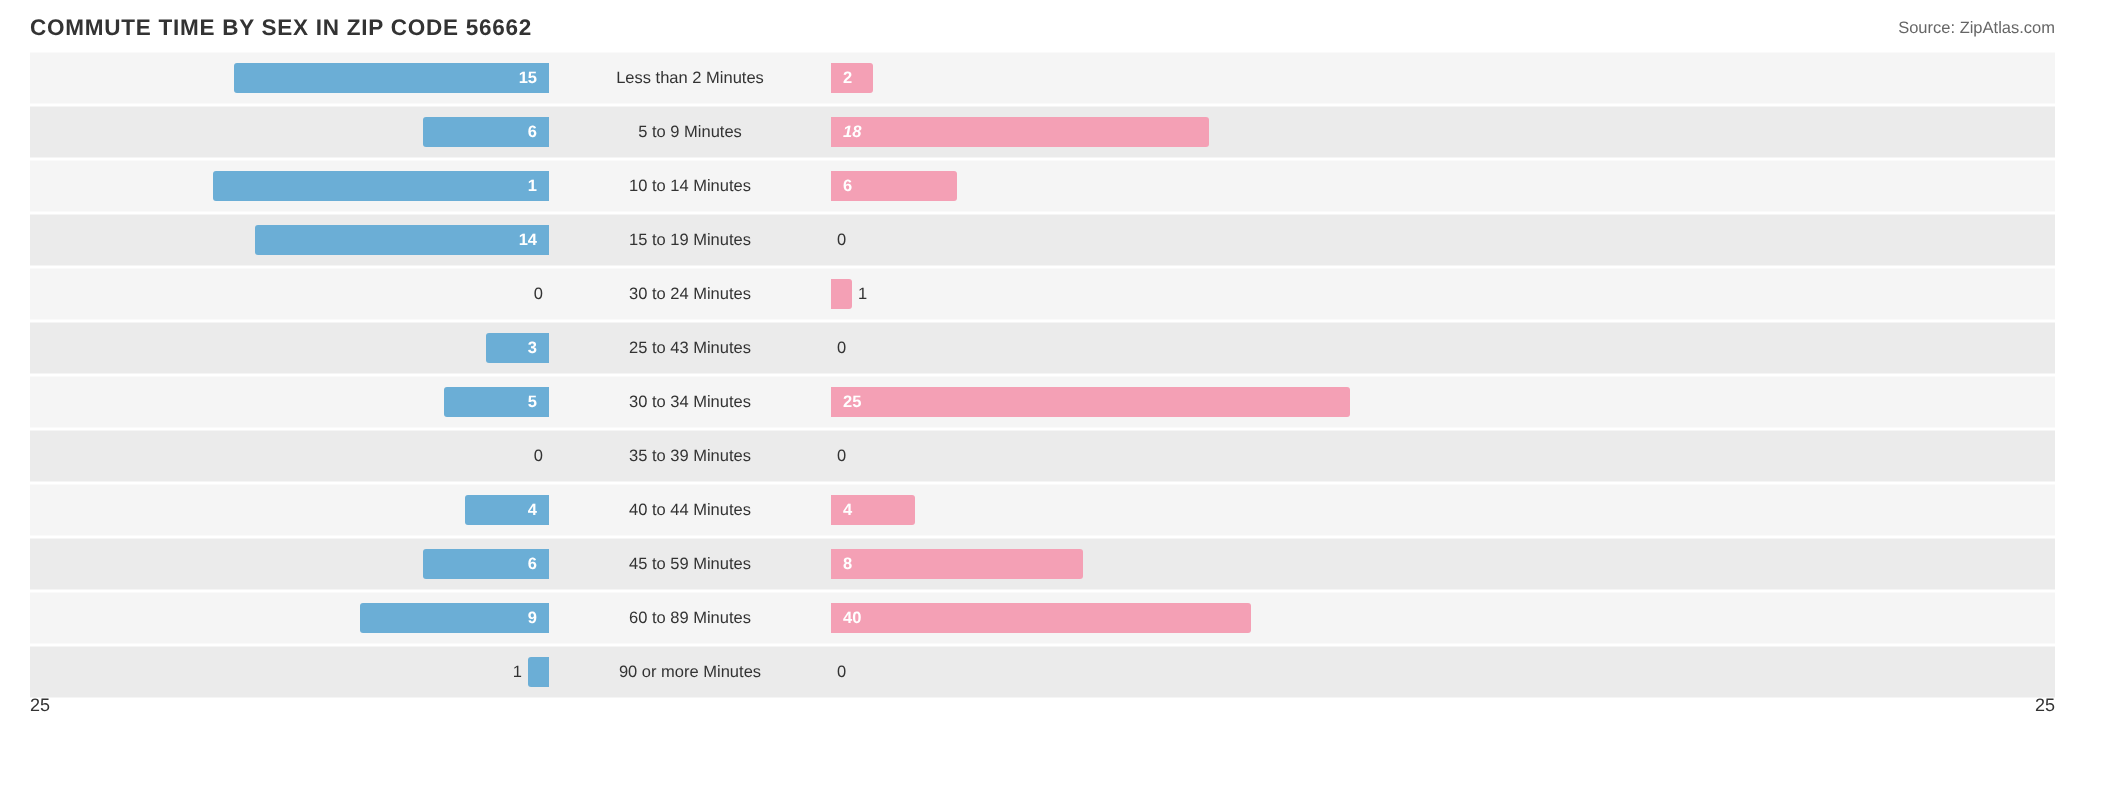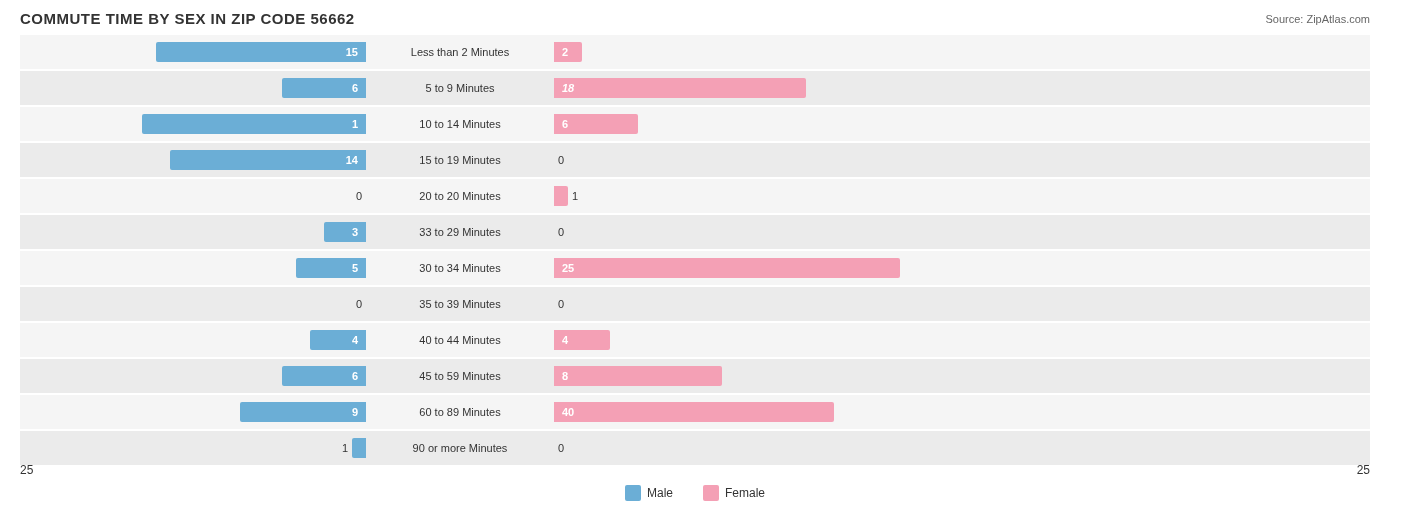--- a/index.html
+++ b/index.html
@@ -221,36 +221,36 @@
     <div class="right-section">
       <span class="bar-value-right">0</span>
 
     </div>
   </div>
       <div class="row">
     <div class="left-section">
 
       <span class="bar-value-left">0</span>
     </div>
-    <div class="label-section">20 to 20 Minutes</div>
+    <div class="label-section">30 to 24 Minutes</div>
     <div class="right-section">
       <div class="bar-female" style="width:14px; position:relative;">
         
       </div>
       <span class="bar-value-right">1</span>
     </div>
   </div>
       <div class="row">
     <div class="left-section">
 
       <div class="bar-male" style="width:42px; position:relative;">
         <span class="bar-value-inside bar-value-inside-left">3</span>
       </div>
     </div>
-    <div class="label-section">33 to 29 Minutes</div>
+    <div class="label-section">25 to 43 Minutes</div>
     <div class="right-section">
       <span class="bar-value-right">0</span>
 
     </div>
   </div>
       <div class="row">
     <div class="left-section">
 
       <div class="bar-male" style="width:70px; position:relative;">
         <span class="bar-value-inside bar-value-inside-left">5</span>
@@ -333,23 +333,13 @@
 
     </div>
   </div>
     </div>
 
   <div class="axis-labels">
     <span class="axis-label">25</span>
     <span class="axis-label">25</span>
   </div>
 
-  <div class="legend">
-    <div class="legend-item">
-      <div class="legend-box" style="background:#6baed6;"></div>
-      <span>Male</span>
-    </div>
-    <div class="legend-item">
-      <div class="legend-box" style="background:#f4a0b5;"></div>
-      <span>Female</span>
-    </div>
-  </div>
 </div>
 
 </body></html>

